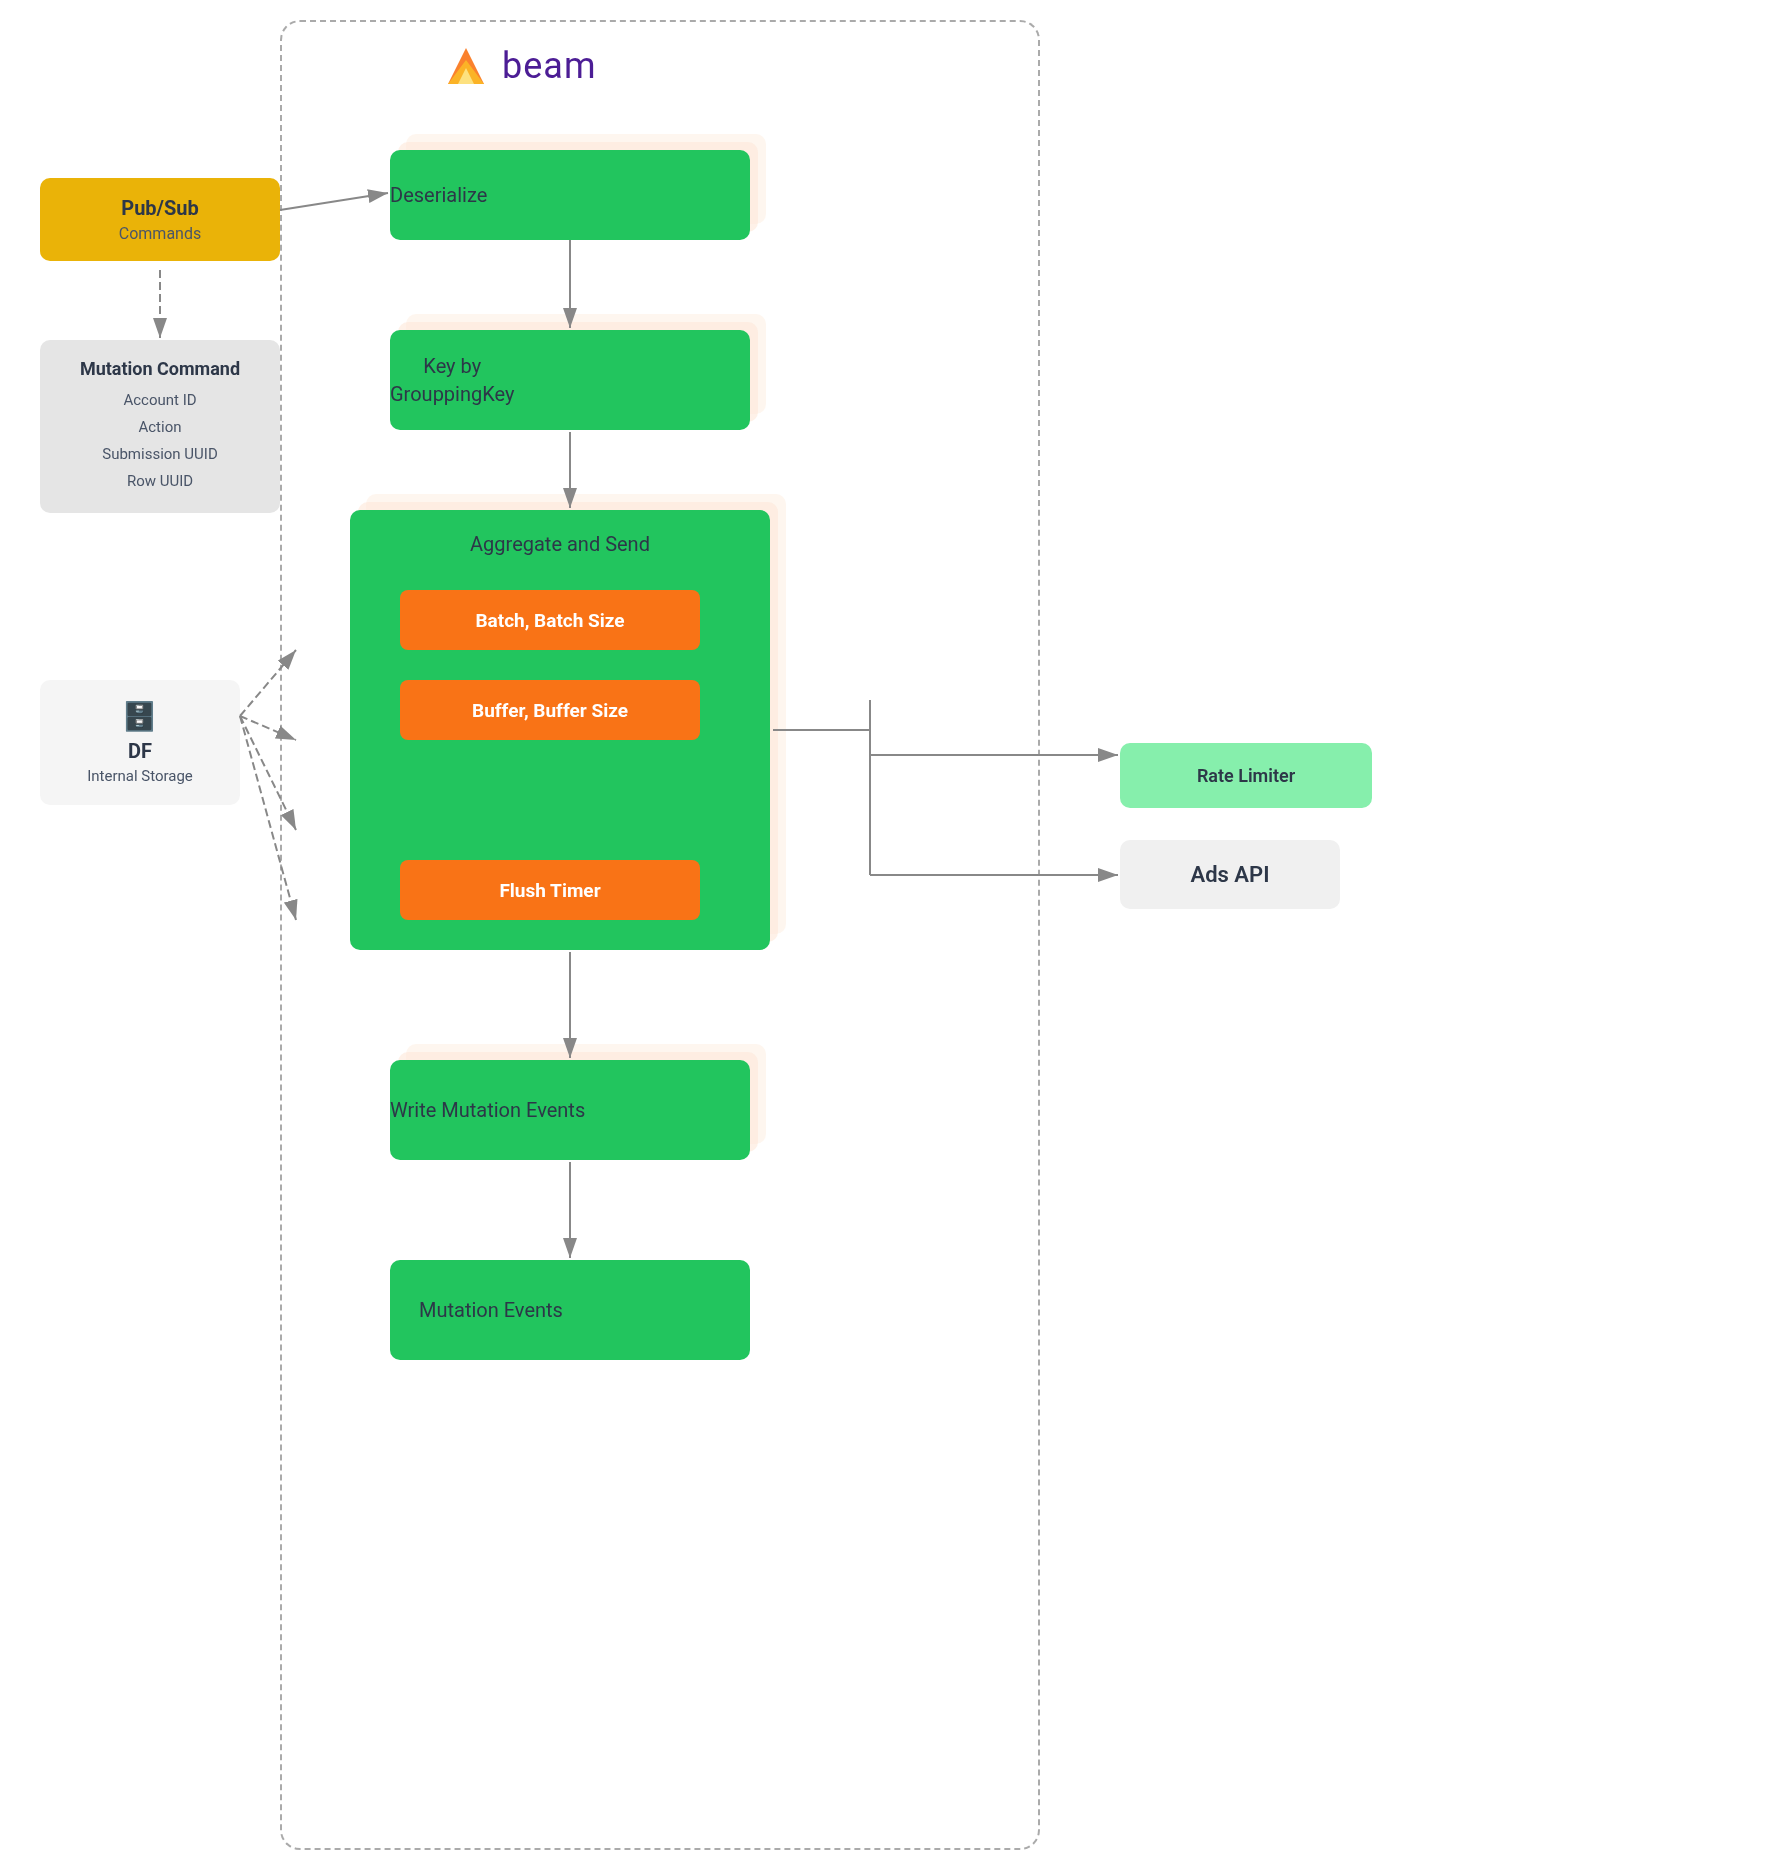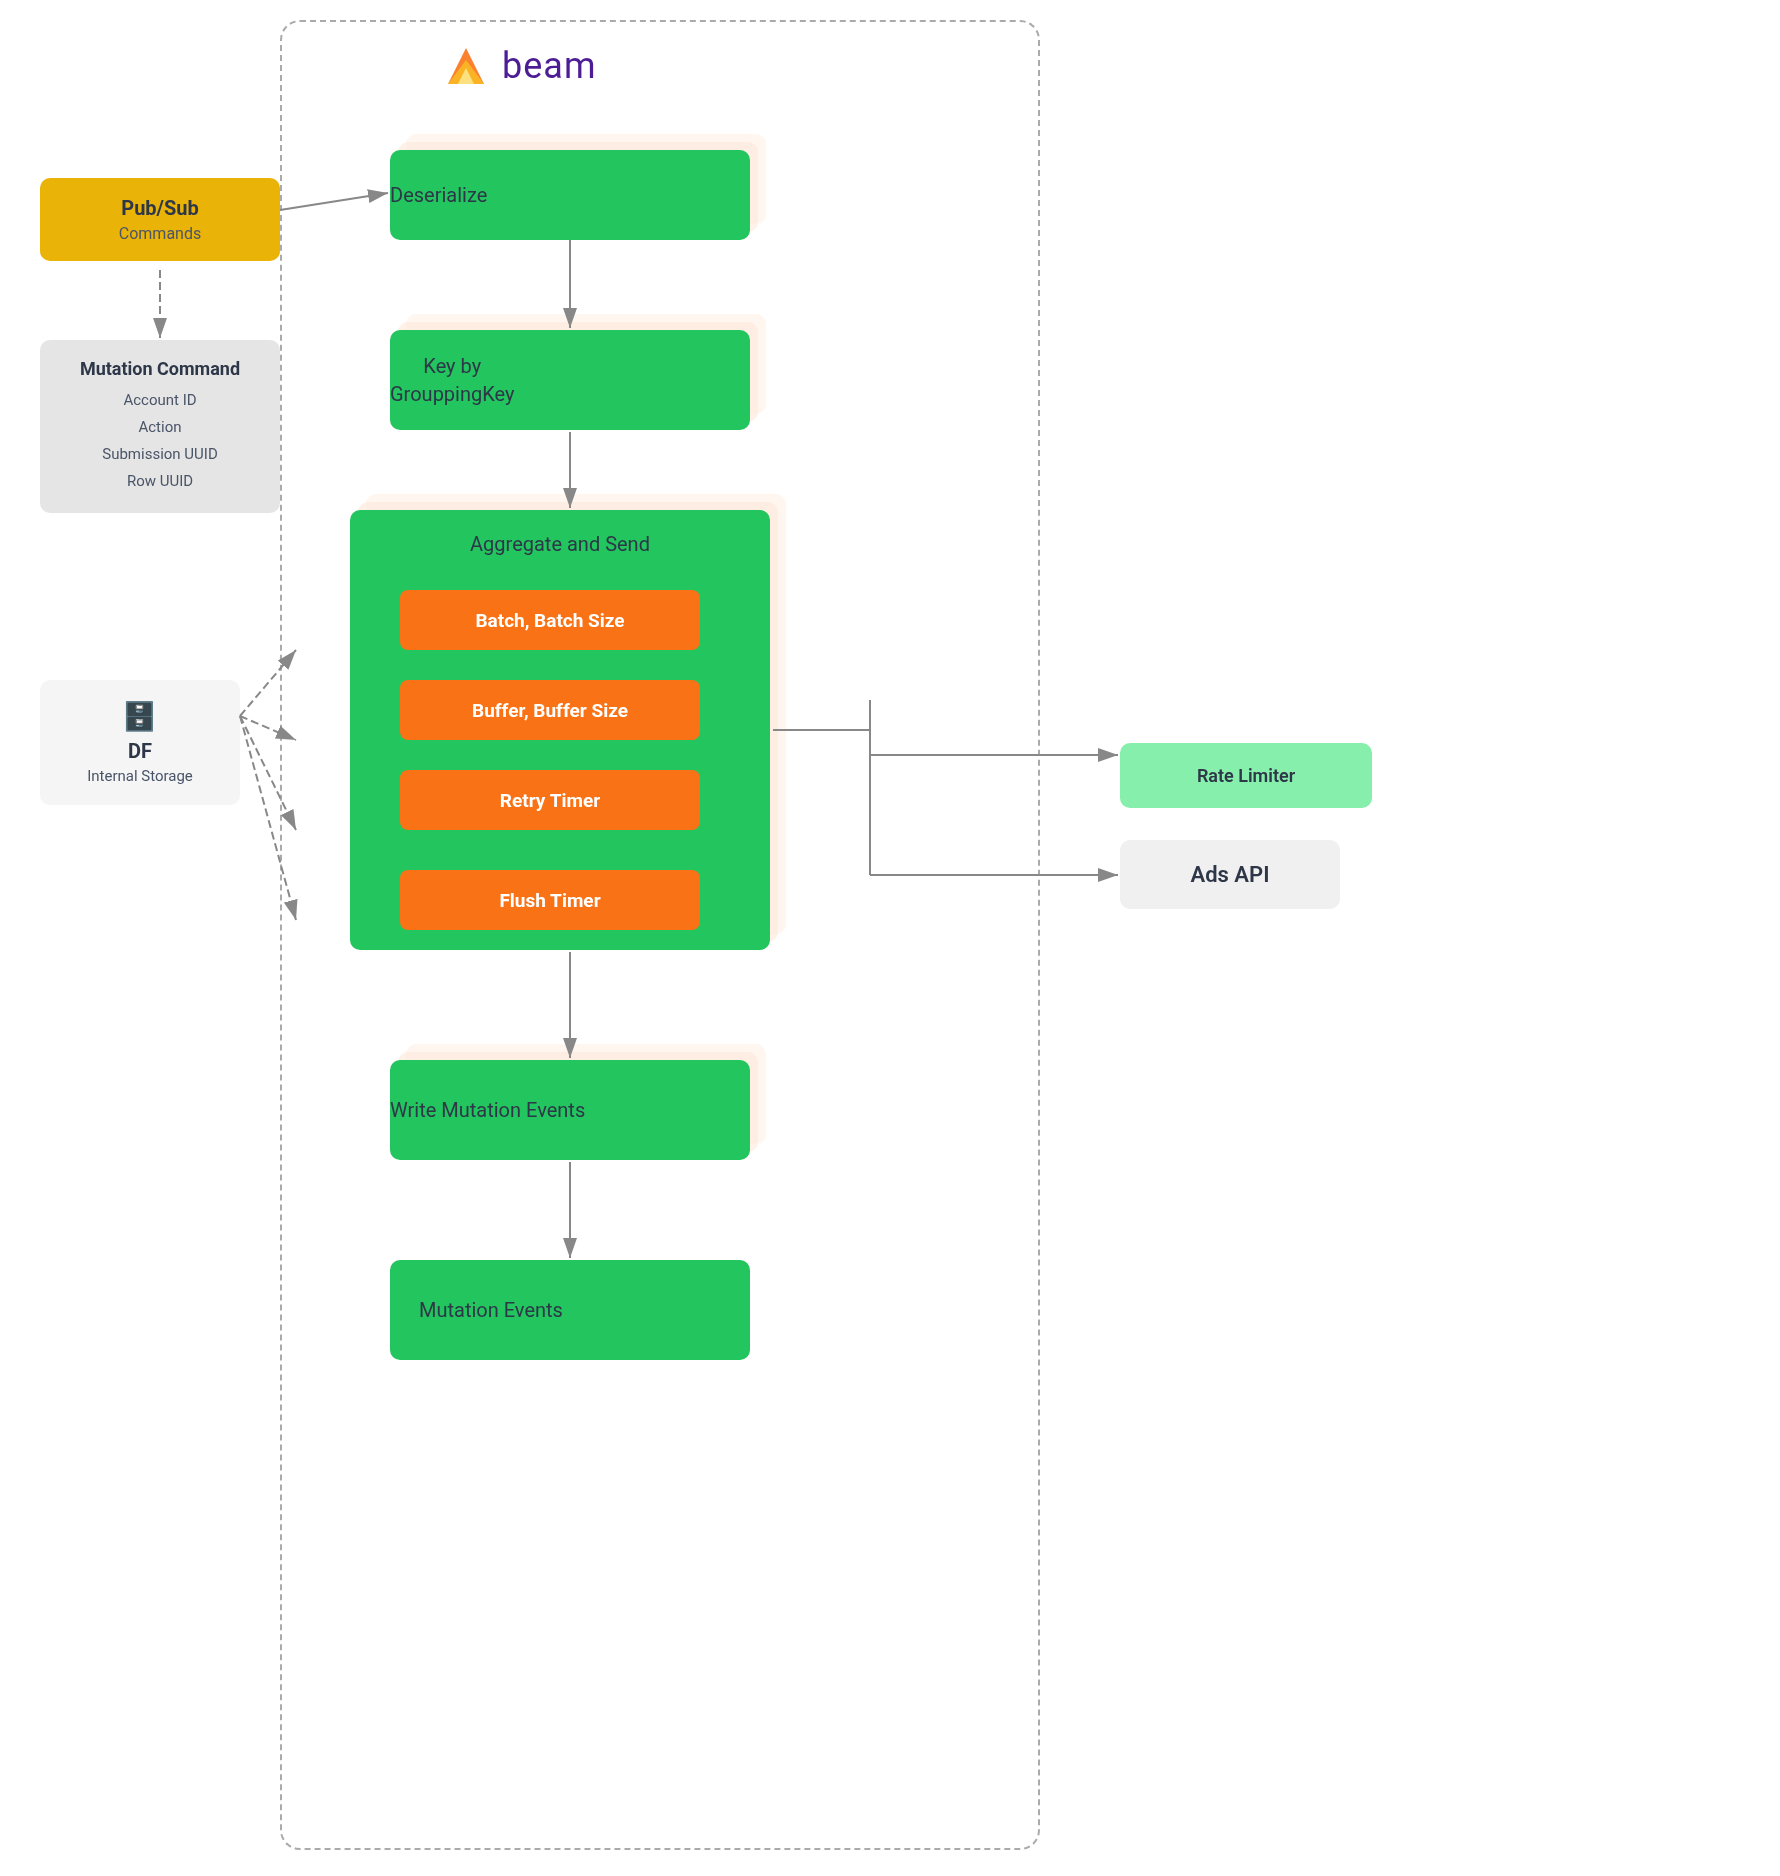--- a/index.html
+++ b/index.html
@@ -291,25 +291,22 @@
     <span class="flow-box-text" style="position:absolute; top:20px; left:50%; transform:translateX(-50%); white-space:nowrap; font-size:20px;">Aggregate and Send</span>
 
     <div class="orange-btn" style="position:absolute; top:80px; left:50px; width:300px; height:60px;">
       <span>Batch, Batch Size</span>
     </div>
 
     <div class="orange-btn" style="position:absolute; top:170px; left:50px; width:300px; height:60px;">
       <span>Buffer, Buffer Size</span>
     </div>
 
-    <div class="orange-btn" style="position:absolute; top:260px; left:50px; width:300px; height:60px;">
-      <span>Retry Timer</span>
-    </div>
-
-    <div class="orange-btn" style="position:absolute; top:360px; left:50px; width:300px; height:60px;">
+
+    <div class="orange-btn" style="position:absolute; top:350px; left:50px; width:300px; height:60px;">
       <span>Flush Timer</span>
     </div>
   </div>
 
   <div class="flow-box stacked" style="position:absolute; top:1060px; left:390px; width:360px; height:100px;">
     <span class="flow-box-text">Write Mutation Events</span>
   </div>
 
   <div class="flow-box" style="position:absolute; top:1260px; left:390px; width:360px; height:100px;padding-left:29px;">
     <span class="flow-box-text">Mutation Events</span>

